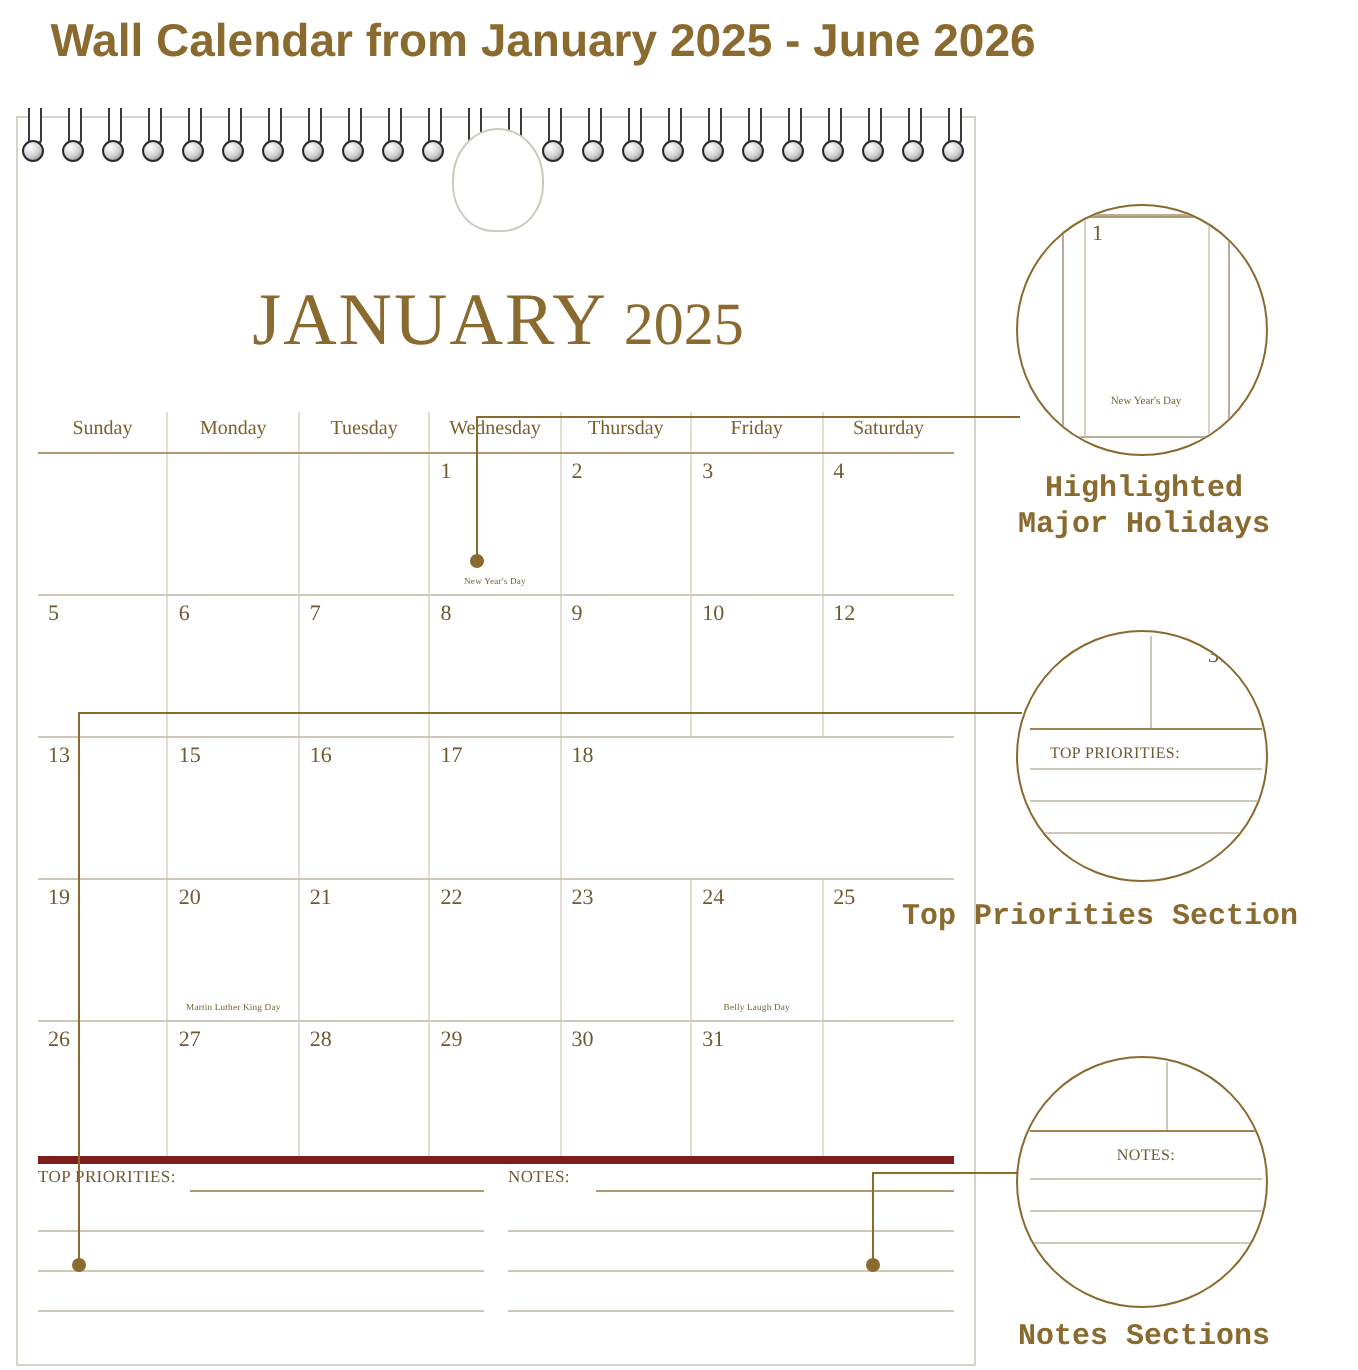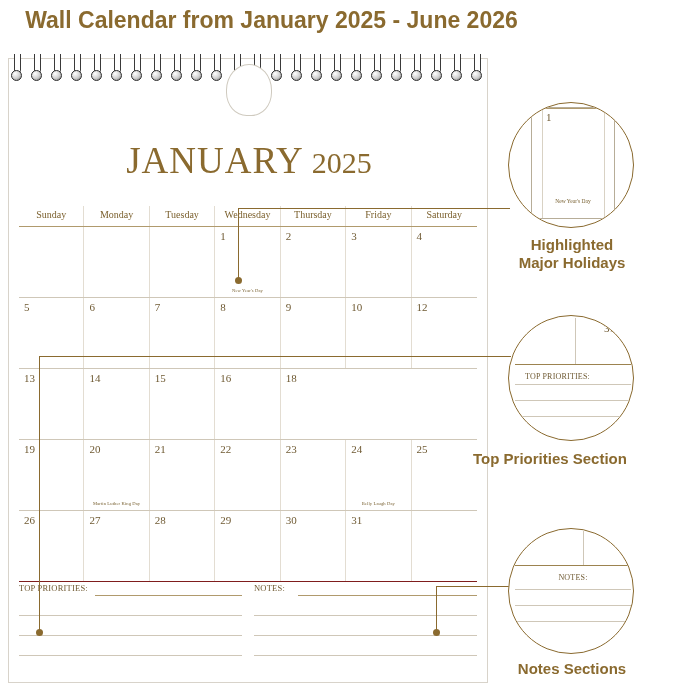--- a/index.html
+++ b/index.html
@@ -138,21 +138,21 @@
   .weeks {
     display: grid;
     grid-template-rows: repeat(5, 1fr);
     height: 355px;
   }
   .week {
     display: grid;
     grid-template-columns: repeat(7, 1fr);
     border-bottom: 1px solid #cfc7b8;
   }
-  .week:last-child { border-bottom: 1px solid #7f1d1d; }
+  .week:last-child { border-bottom: 4px solid #7f1d1d; }
   .day {
     position: relative;
     border-right: 1px solid #e3ddd2;
     box-sizing: border-box;
   }
   .day:last-child { border-right: none; }
   .day-num {
     position: absolute;
     left: 5px;
     top: 3px;
@@ -210,21 +210,21 @@
   .callout {
     position: absolute;
     border: 1.6px solid #8a6a2f;
     border-radius: 50%;
     background: #ffffff;
     overflow: hidden;
     box-sizing: border-box;
   }
   .callout-label {
     position: absolute;
-    font-family: Liberation Sans, sans-serif;
+    font-family: Liberation Mono, monospace;
     font-weight: bold;
     color: #8a6a2f;
     text-align: center;
     line-height: 1.22;
     font-size: 15px;
   }
 
   
   .c1 { left: 508px; top: 62px; width: 126px; height: 126px; }
   .c1 .mini {
@@ -358,27 +358,27 @@
           <div class="day">
               <span class="day-num">12</span>
             </div>
         </div>
 
         <div class="week">
           <div class="day">
               <span class="day-num">13</span>
             </div>
           <div class="day">
-              <span class="day-num">14</span>
-            </div>
-          <div class="day">
               <span class="day-num">15</span>
             </div>
           <div class="day">
               <span class="day-num">16</span>
+            </div>
+          <div class="day">
+              <span class="day-num">17</span>
             </div>
           <div class="day">
               <span class="day-num">18</span>
             </div>
         </div>
 
         <div class="week">
           <div class="day">
               <span class="day-num">19</span>
             </div>

